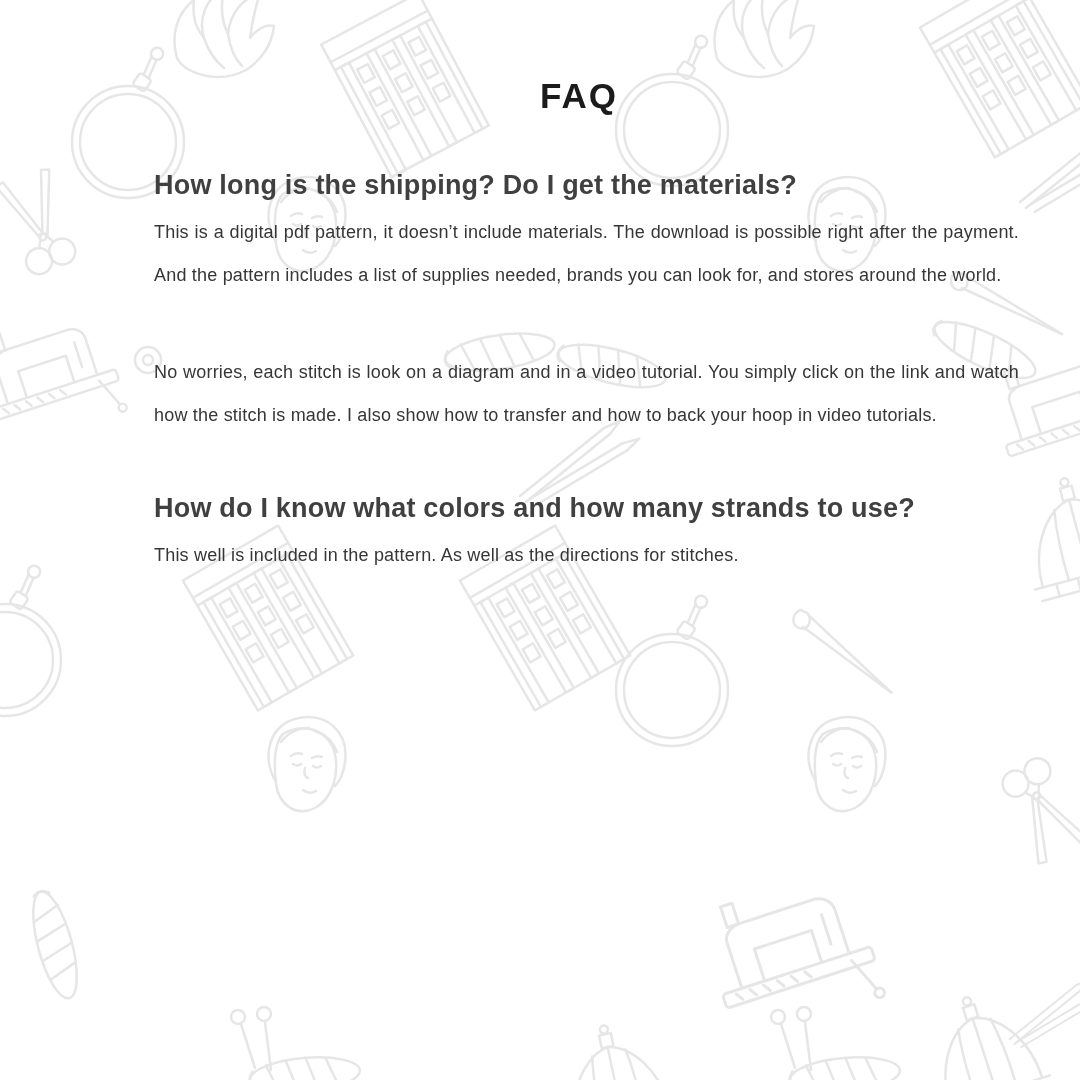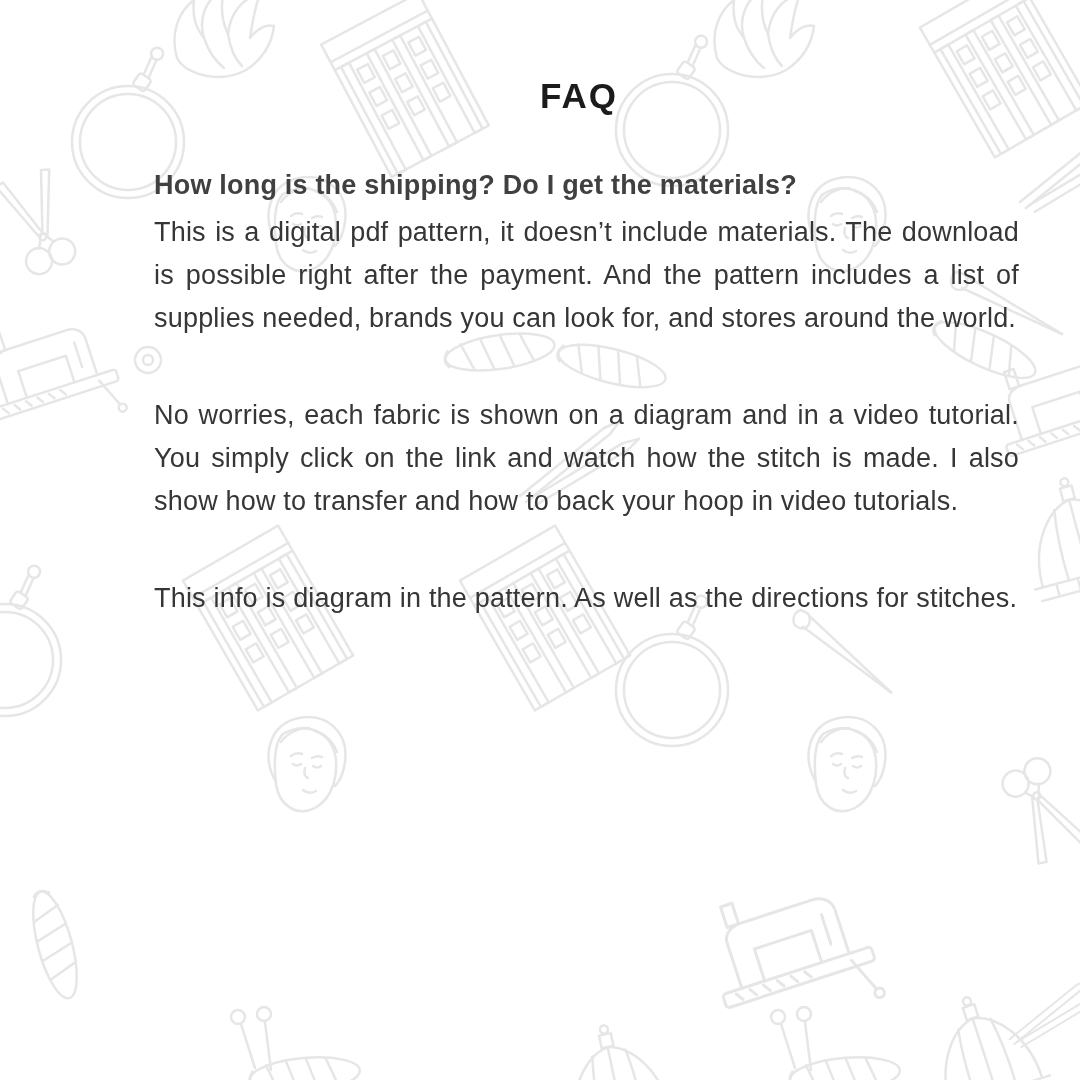--- a/index.html
+++ b/index.html
@@ -39,21 +39,21 @@
   .question {
     margin: 0 0 9px 0;
     font-size: 27px;
     line-height: 34px;
     font-weight: 700;
     color: #404040;
     letter-spacing: 0.2px;
   }
   .answer {
     margin: 0;
-    font-size: 27px;
+    font-size: 18px;
     line-height: 43px;
     font-weight: 400;
     color: #363636;
     text-align: justify;
     letter-spacing: 0.2px;
   }
 </style>
 </head>
 <body>
 
@@ -220,19 +220,20 @@
 </svg>
 
 <div class="content">
   <h1 class="title">FAQ</h1>
   <div class="faq-list">
     <section class="faq-item">
       <h2 class="question">How long is the shipping? Do I get the materials?</h2>
       <p class="answer">This is a digital pdf pattern, it doesn’t include materials. The download is possible right after the payment. And the pattern includes a list of supplies needed, brands you can look for, and stores around the world.</p>
     </section>
     <section class="faq-item">
-      <p class="answer">No worries, each fabric is shown on a diagram and in a video tutorial. You simply click on the link and watch how the stitch is made. I also show how to transfer and how to back your hoop in video tutorials.</p>
+      <p class="answer">No worries, each stitch is look on a diagram and in a video tutorial. You simply click on the link and watch how the stitch is made. I also show how to transfer and how to back your hoop in video tutorials.</p>
     </section>
     <section class="faq-item">
-      <p class="answer">This info is diagram in the pattern. As well as the directions for stitches.</p>
+      <h2 class="question">How do I know what colors and how many strands to use?</h2>
+      <p class="answer">This well is included in the pattern. As well as the directions for stitches.</p>
     </section>
   </div>
 </div>
 
 </body></html>

